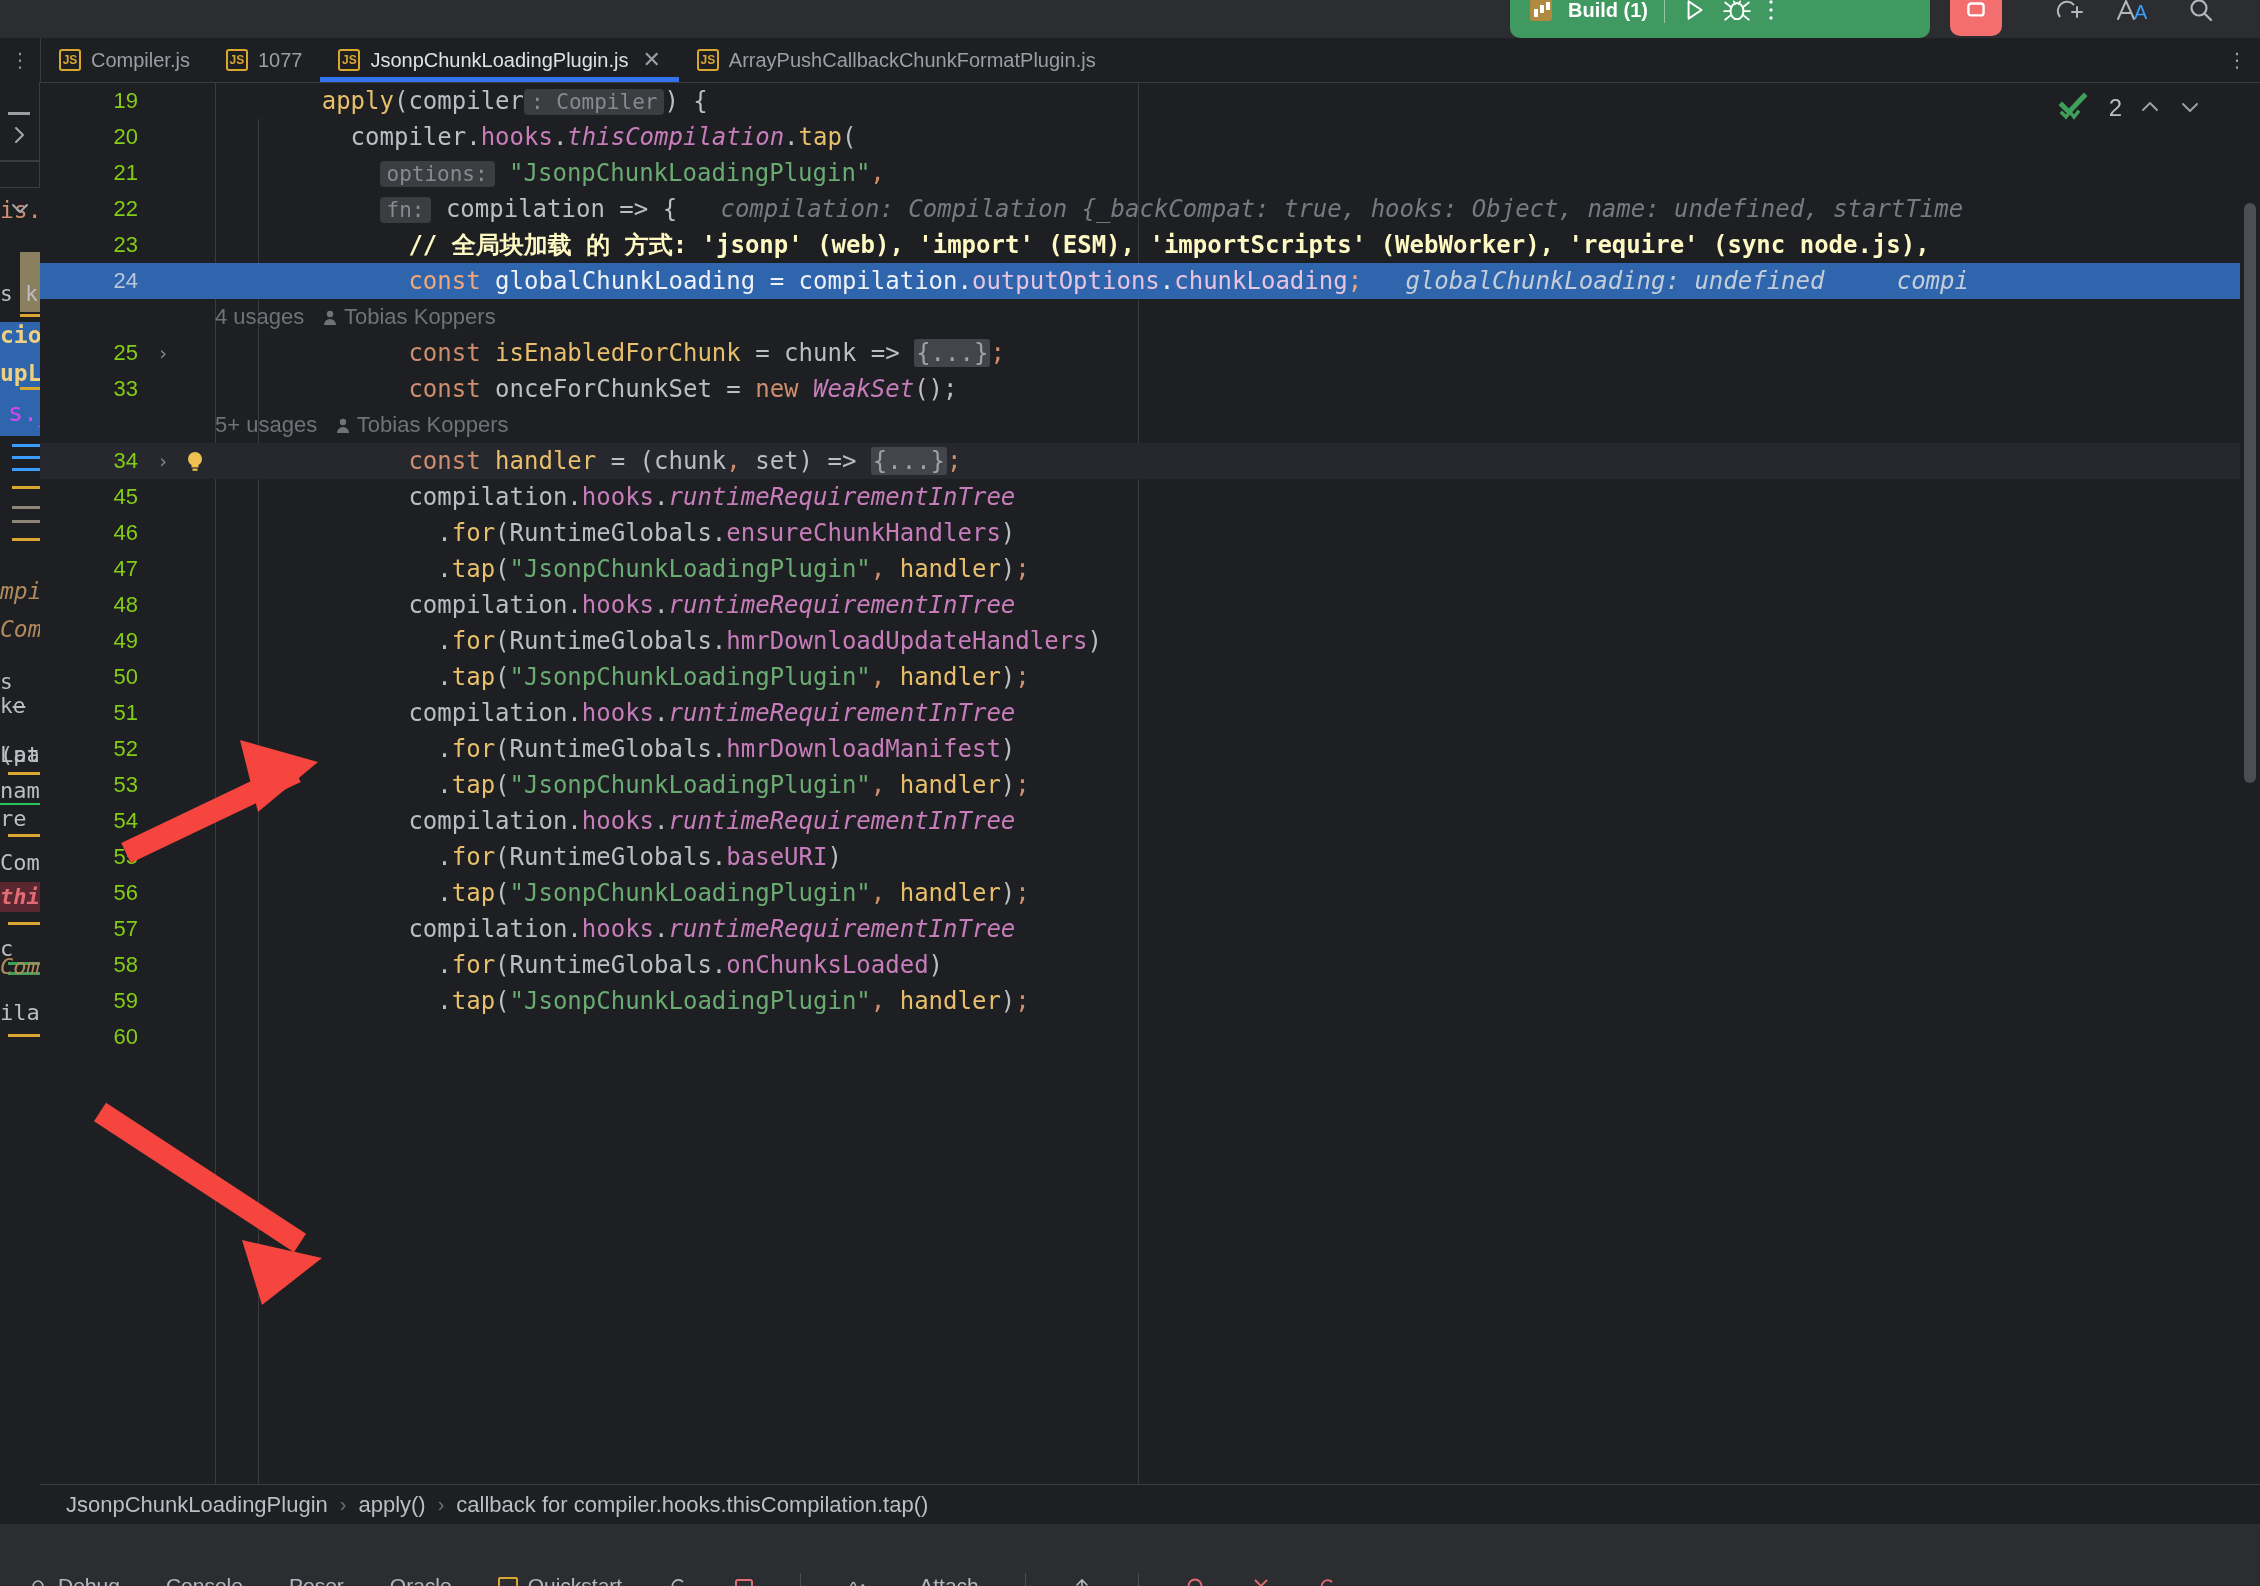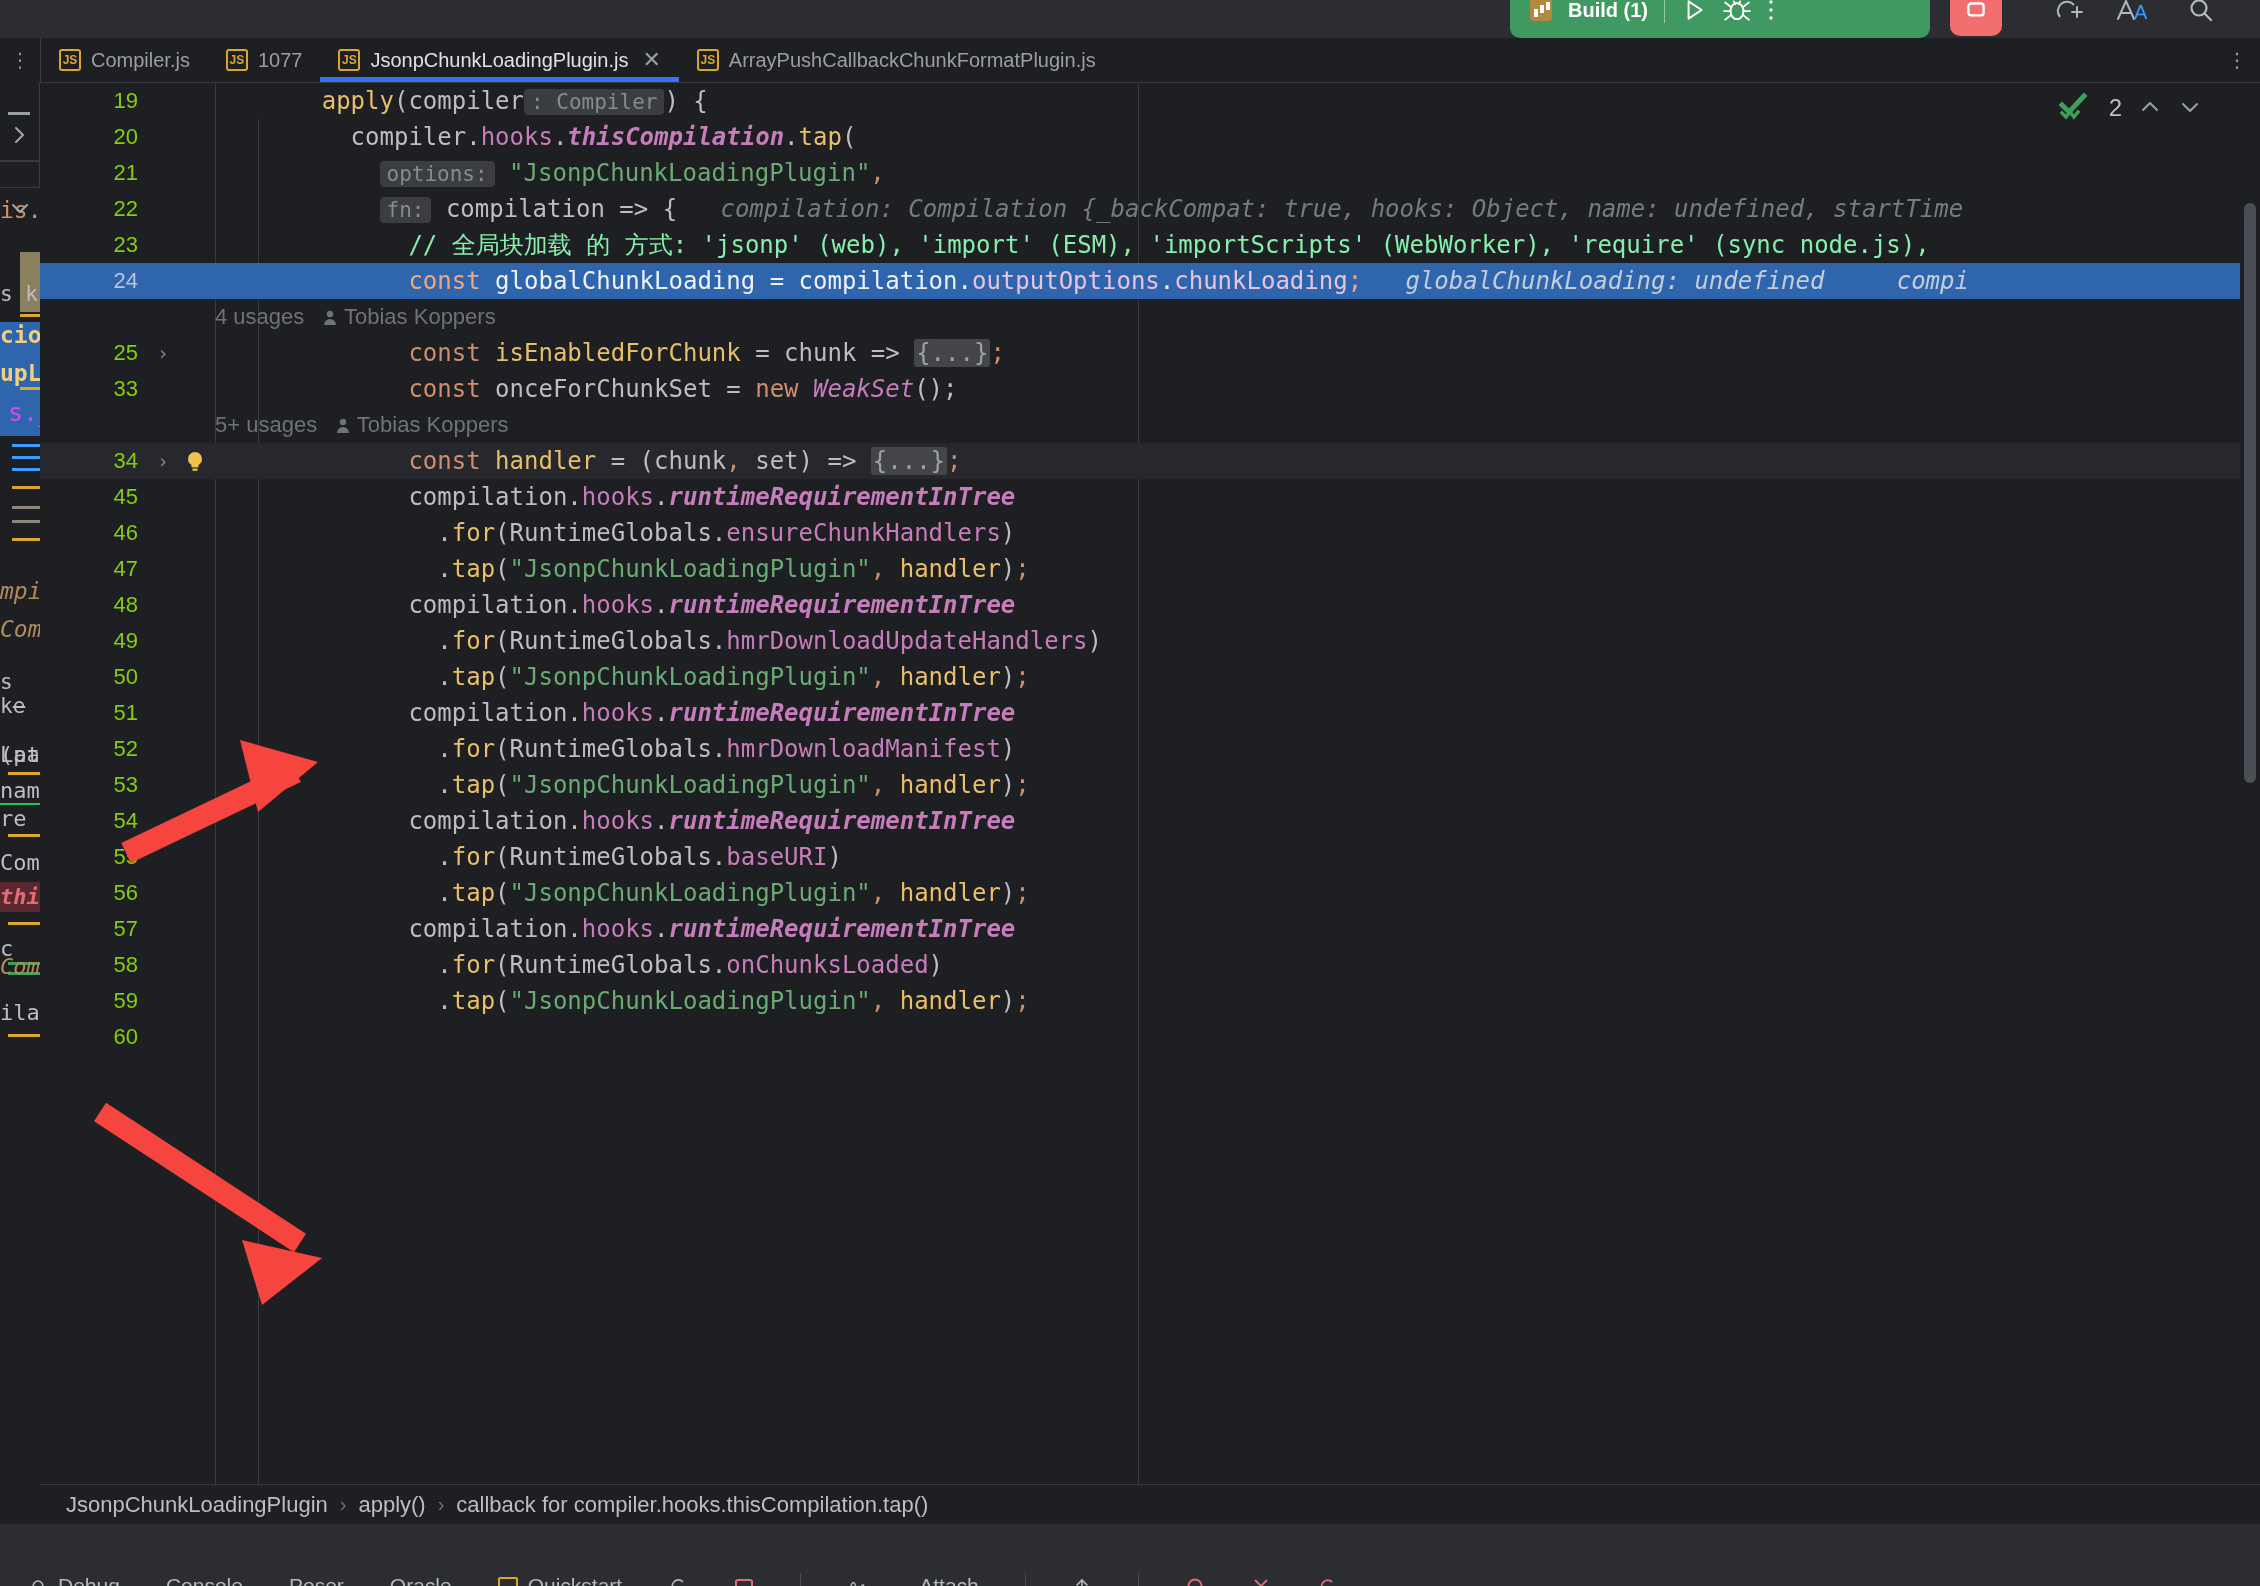--- a/index.html
+++ b/index.html
@@ -147,27 +147,27 @@
     position:absolute; left:175px; top:0; line-height:36px;
     color:#6f7277; font-family:"Liberation Sans", sans-serif; font-size:22px;
   }
   .annot .who{ margin-left:18px; }
 
   
   .kw      { color:#cf8e6d; }
   .fn      { color:#e8bf6a; }
   .ident   { color:#bcbec4; }
   .prop    { color:#c77dbb; }
-  .propi   { color:#c77dbb; font-style:italic; font-weight:bold; }
+  .propi   { color:#c77dbb; font-style:italic; font-weight:normal; }
   .str     { color:#6aab73; }
   .punc    { color:#bcbec4; }
   .op      { color:#bcbec4; }
   .semi    { color:#cf8e6d; }
   .cls     { color:#c77dbb; font-style:italic; }
-  .comment { color:#86efac; }
+  .comment { color:#fef9c3;font-weight:bold; }
   .hint    { color:#767a81; font-style:italic; }
   .paramhint{
     background:#3b3d41; color:#868a91; border-radius:4px;
     padding:1px 7px; font-size:21px; font-style:normal;
   }
   .typehint{
     background:#3b3d41; color:#868a91; border-radius:4px;
     padding:1px 7px; font-size:21px;
   }
   .fold-ph{

